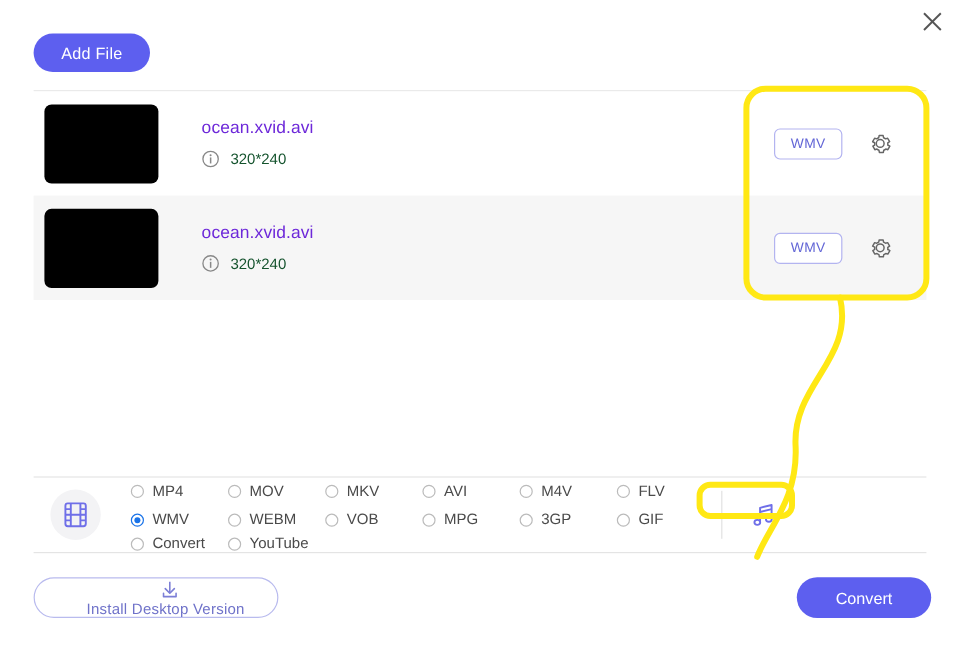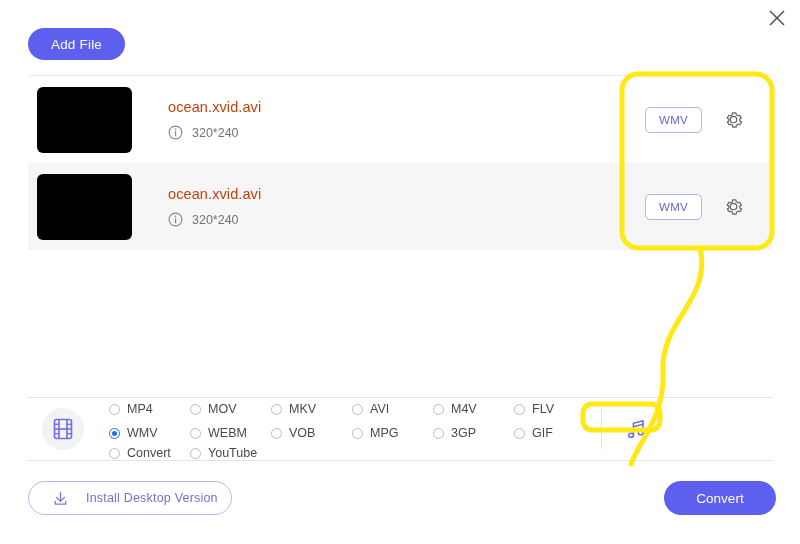--- a/index.html
+++ b/index.html
@@ -81,31 +81,31 @@
 
   .file-meta {
     margin-left: 36px;
     display: flex;
     flex-direction: column;
     justify-content: center;
     gap: 10px;
   }
   .file-name {
     font-size: 14.5px;
-    color: #c2410c;
+    color: #6d28d9;
     letter-spacing: .1px;
   }
   .file-res-line {
     display: flex;
     align-items: center;
     gap: 9px;
   }
   .file-res {
     font-size: 12.5px;
-    color: #737373;
+    color: #14532d;
   }
   .info-icon { display: block; }
 
   .row-actions {
     position: absolute;
     right: 0;
     top: 0;
     height: 100%;
     display: flex;
     align-items: center;
@@ -225,20 +225,21 @@
     left: 28px;
     top: 481px;
     width: 204px;
     height: 34px;
     border: 1px solid #b9bbee;
     border-radius: 17px;
     background: #ffffff;
     display: flex;
     align-items: center;
     cursor: pointer;
+    flex-direction: column;
   }
   .install-icon {
     margin-left: 22px;
     display: flex;
     align-items: center;
   }
   .install-label {
     margin-left: 16px;
     font-size: 12.5px;
     color: #6f72c9;

